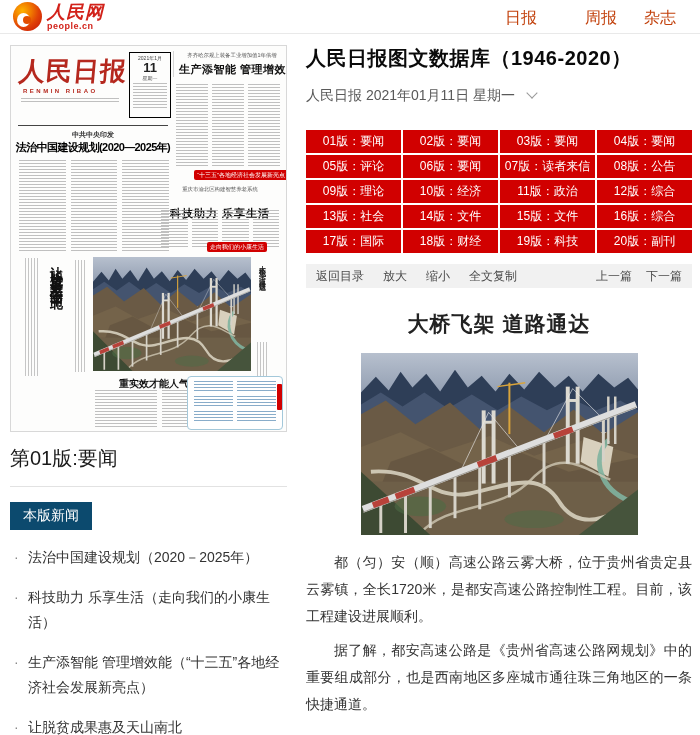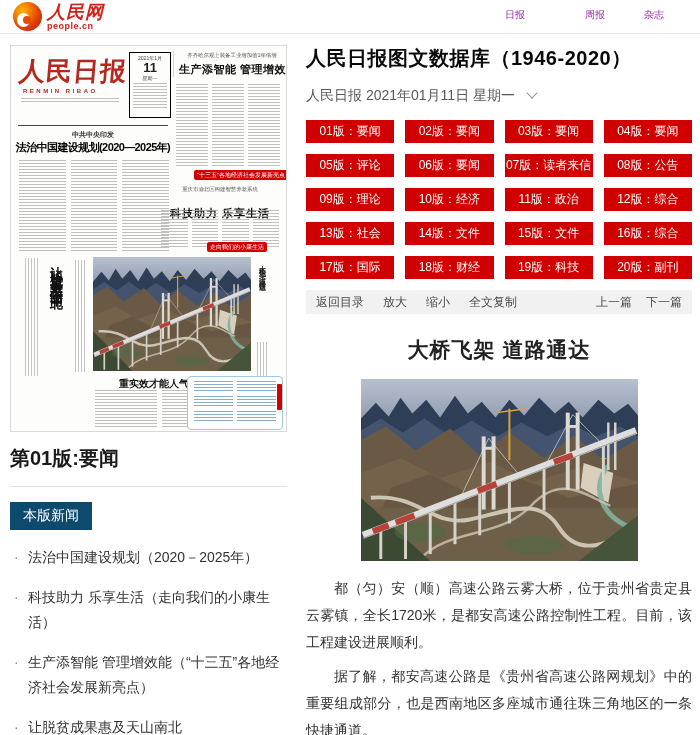--- a/index.html
+++ b/index.html
@@ -11,21 +11,21 @@
   .hdr{position:absolute;left:0;top:0;width:700px;height:33px;background:#fff;border-bottom:1px solid #e9e9e9;}
   .logo{position:absolute;left:13px;top:2px;display:flex;align-items:center;cursor:pointer;}
   .logo-mark{width:29px;height:29px;border-radius:50%;position:relative;flex:0 0 auto;
     background:radial-gradient(circle at 32% 30%,#ffb300 0%,#f07900 32%,#e04206 58%,#c21007 100%);}
   .logo-mark::after{content:"";position:absolute;left:4px;top:11px;width:13px;height:14px;border-radius:50%;background:#fff;}
   .logo-mark::before{content:"";position:absolute;left:10px;top:14px;width:8px;height:8px;border-radius:50%;background:#e34e00;z-index:1;}
   .logo-text{margin-left:5px;line-height:1;}
   .logo-cn{font-family:"Liberation Serif","DejaVu Serif",serif;font-style:italic;font-weight:bold;
     font-size:18px;color:#d2221a;letter-spacing:1px;}
   .logo-en{font-size:9px;font-weight:bold;color:#d2221a;margin-top:1px;letter-spacing:.5px;}
-  .nav a{position:absolute;top:8px;font-size:10px;color:#a21caf;text-decoration:none;cursor:pointer;}
+  .nav a{position:absolute;top:8px;font-size:16px;color:#c2410c;text-decoration:none;cursor:pointer;}
   .nav-1{left:505px;} .nav-2{left:585px;} .nav-3{left:644px;}
 
   
   .left{position:absolute;left:10px;top:45px;width:277px;}
   .paper{position:relative;width:275px;height:385px;border:1px solid #d8d8d8;background:#fdfdfc;overflow:hidden;cursor:pointer;}
   .np{position:absolute;}
   .np-masthead{left:8px;top:8px;width:104px;color:#b5281e;font-family:"Liberation Serif","DejaVu Serif",serif;
     font-weight:bold;font-size:26px;letter-spacing:1px;transform:skewX(-5deg);white-space:nowrap;}
   .np-latin{left:12px;top:42px;width:100px;color:#b5281e;font-size:6px;font-weight:bold;letter-spacing:2.5px;}
   .np-datebox{left:118px;top:6px;width:40px;height:62px;border:1px solid #000000;text-align:center;padding-top:2px;}
@@ -43,33 +43,33 @@
   .np-vhead{writing-mode:vertical-rl;font-size:13px;font-weight:bold;color:#111;letter-spacing:3px;}
   .np-vcap{writing-mode:vertical-rl;font-size:7px;font-weight:bold;color:#222;letter-spacing:2px;}
   .np-h-bot{font-size:10px;font-weight:bold;color:#111;text-align:center;white-space:nowrap;}
   .np-tag{color:#c00;font-size:6px;font-weight:bold;}
   .ft{background-image:repeating-linear-gradient(to bottom,#ababab 0 1px,transparent 1px 3px);opacity:.75;}
   .vft{background-image:repeating-linear-gradient(to right,#b3b3b3 0 1px,transparent 1px 3px);opacity:.75;}
   .ftb{background-image:repeating-linear-gradient(to bottom,#7ba3c4 0 1px,transparent 1px 3px);opacity:.9;}
   .np-bluebox{border:1px solid #a3c8da;border-radius:4px;background:#fff;}
   .np-redtab{background:#d10000;border-radius:1px;}
 
-  .sec-title{margin-top:13px;font-size:20px;font-weight:bold;color:#1a1a1a;}
+  .sec-title{margin-top:13px;font-size:20px;font-weight:normal;color:#1a1a1a;}
   .sec-div{margin-top:14px;border-top:1px solid #e2e2e2;height:0;}
   .badge{display:inline-block;margin-top:15px;background:#0c4a6e;color:#fff;font-size:14px;padding:5px 13px;}
   .article-list{margin-top:6px;}
   .article-item{position:relative;margin:15px 0;padding-left:18px;font-size:14px;line-height:25px;color:#333;cursor:pointer;}
   .article-item::before{content:"·";position:absolute;left:4px;top:0;color:#888;}
 
   
   .main{position:absolute;left:306px;top:45px;width:386px;}
   .db-title{font-size:20px;font-weight:bold;color:#0a0a0a;letter-spacing:.5px;}
   .issue-row{margin-top:15px;font-size:14px;color:#595959;cursor:pointer;}
   .chevron{display:inline-block;width:7px;height:7px;border-right:1.5px solid #999;border-bottom:1.5px solid #999;transform:rotate(45deg);margin-left:9px;vertical-align:3px;}
-  .pages-grid{display:grid;grid-template-columns:repeat(4,1fr);gap:11px;margin-top:15px;}
+  .pages-grid{display:grid;grid-template-columns:repeat(4,1fr);gap:2px;margin-top:25px;}
   .page-cell{height:23px;display:flex;align-items:center;justify-content:center;background:#d10000;color:#fff;font-size:12px;cursor:pointer;white-space:nowrap;}
   .toolbar{margin-top:11px;height:24px;background:#f1f1f1;display:flex;align-items:center;padding:0 10px;font-size:12px;color:#4a4a4a;}
   .toolbar .tb{margin-right:19px;cursor:pointer;}
   .toolbar .sp{flex:1;}
   .toolbar .tbr{margin-left:14px;cursor:pointer;}
   .art-title{margin-top:22px;text-align:center;font-size:21px;font-weight:bold;color:#222;letter-spacing:1px;}
   .art-src{margin-top:15px;text-align:center;font-size:13px;color:#5e5e5e;}
   .photo-wrap{margin:15px auto 0;width:277px;height:182px;display:block;}
   .art-body{margin-top:14px;}
   .para{margin:0 0 7px;font-size:14px;line-height:27px;color:#333;text-align:justify;text-indent:2em;}

